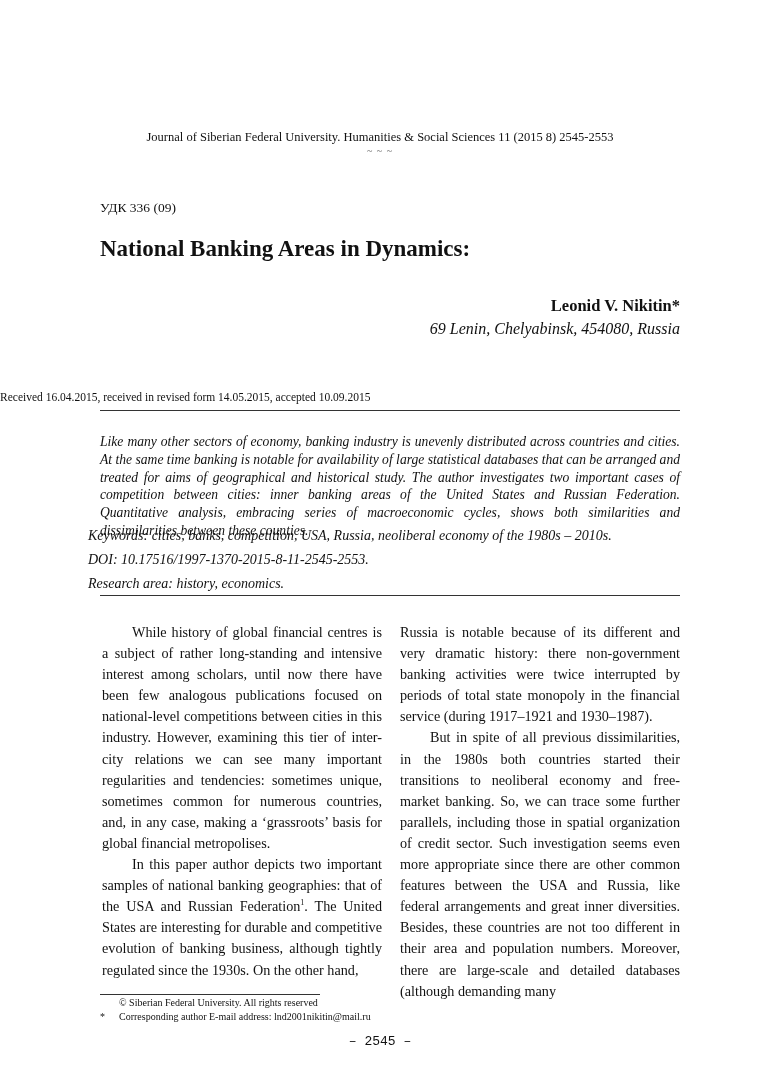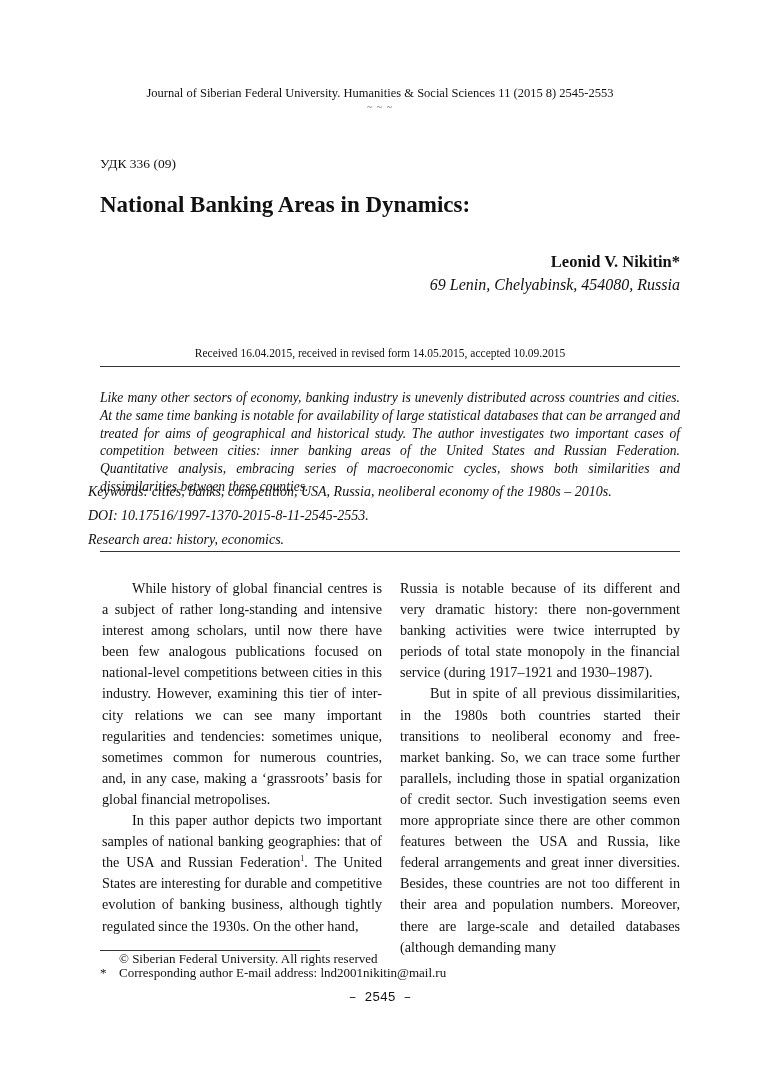--- a/index.html
+++ b/index.html
@@ -1,38 +1,38 @@
 <!DOCTYPE html>
 <html><head>
 <meta charset="utf-8">
 <style>
   html, body { margin:0; padding:0; background:#fff; }
   body { width:760px; height:1080px; position:relative; overflow:hidden;
          font-family:"Liberation Serif", serif; color:#111; }
-  .abs { position:absolute; }
+  .abs { position:absolute;margin-top:44px; }
   .header { left:0; width:760px; top:86px; text-align:center; font-size:12.5px; }
   .tilde { left:0; width:760px; top:101px; text-align:center; font-size:10px; color:#666; letter-spacing:1px; }
   .udk { left:100px; top:156px; font-size:13.5px; }
   .title { left:100px; top:190px; font-size:23px; font-weight:bold; line-height:30px; }
   .author-block { right:80px; top:250px; text-align:right; }
   .author { font-size:16.5px; font-weight:bold; line-height:24px; }
   .affil { font-size:16px; font-style:italic; line-height:21px; }
-  .received { left:0; width:760px; top:347px; text-align:center; font-size:11.5px; }
+  .received { left:0; width:760px; top:347px; text-align:left; font-size:11.5px; }
   .rule-top { left:100px; width:580px; top:366px; height:0; border-top:1.3px solid #333; }
   .abstract { left:100px; width:580px; top:389px; font-size:13.6px; font-style:italic; line-height:17.8px; text-align:justify; }
   .meta-line { left:88px; width:580px; font-size:14px; font-style:italic; }
   .kw { top:484px; } .doi { top:508px; } .ra { top:532px; }
   .rule-bottom { left:100px; width:580px; top:551px; height:0; border-top:1.3px solid #333; }
   .col { top:578px; width:280px; font-size:14.2px; line-height:21.1px; text-align:justify; }
   .col p { margin:0; }
   .col .indent { text-indent:30px; }
   .col-left { left:102px; }
   .col-right { left:400px; }
   .fn-rule { left:100px; width:220px; top:950px; height:0; border-top:1px solid #333; }
-  .fn { font-size:13px; line-height:14px; }
+  .fn { font-size:10px; line-height:14px; }
   .fn1 { left:119px; top:952px; }
   .fn2-star { left:100px; top:966px; }
   .fn2 { left:119px; top:966px; }
   .pagenum { left:0; width:760px; top:990px; text-align:center; font-size:13px;font-family:Liberation Mono, monospace; }
   sup { font-size:8px; line-height:0; }
 </style>
 </head>
 <body>
 
 <div class="abs header">Journal of  Siberian Federal University.  Humanities &amp; Social Sciences 11 (2015 8) 2545-2553</div>

